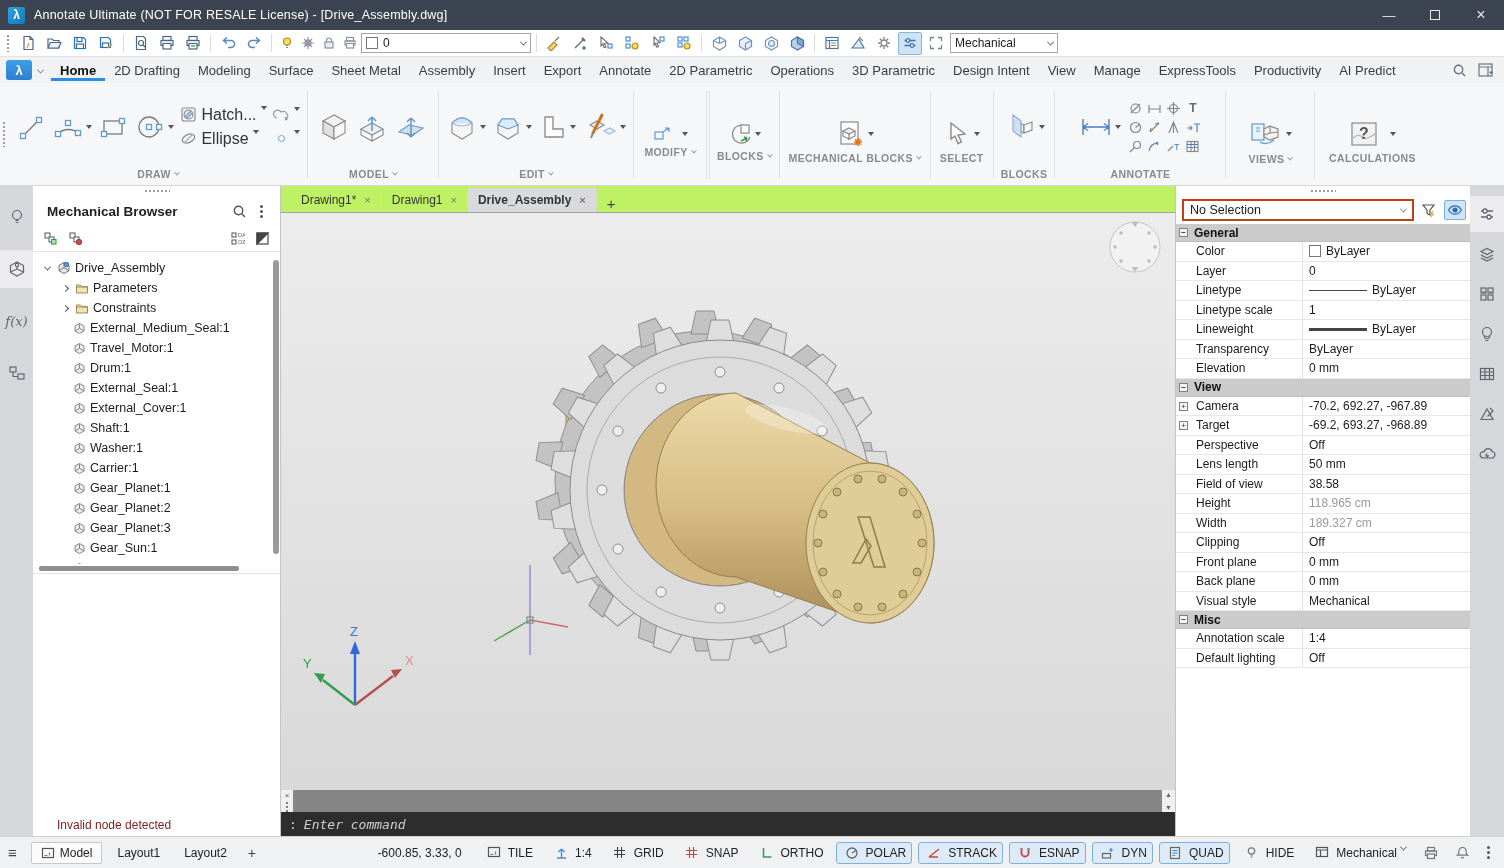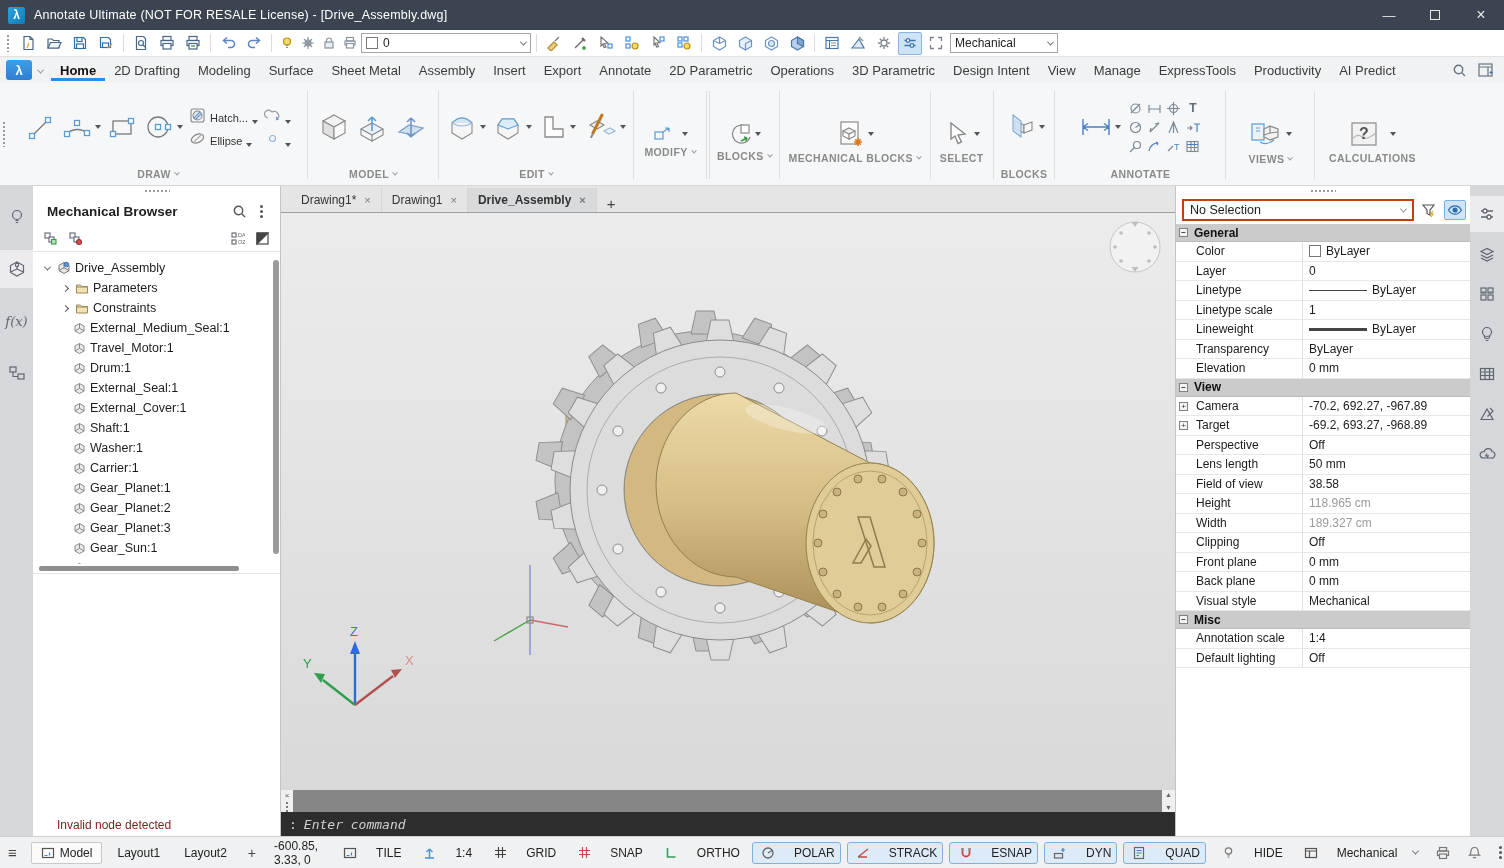--- a/index.html
+++ b/index.html
@@ -39,21 +39,21 @@
 .rg{display:flex;flex-direction:column;align-items:center;padding:4px 6px 2px}
 .rg .rgc{display:flex;align-items:center;gap:6px}
 .rg.bottom .rgc{height:76px}
 .rg.mid{justify-content:center}
 .rg.mid .rgc{height:auto;margin-top:10px}
 .rgl{font-size:10.5px;font-weight:bold;color:#8a8a8a;letter-spacing:.4px;display:flex;align-items:center;gap:4px;margin-top:3px}
 .rgl .chev{border-color:#9a9a9a;width:4px;height:4px}
 .rsep{width:1px;background:#dfdfdf;margin:6px 1px}
 .ribtn{display:flex;align-items:center;gap:2px}
 .rstack{display:flex;flex-direction:column;gap:6px}
-.rrow{display:flex;align-items:flex-end;gap:4px;font-size:11px;color:#333}
+.rrow{display:flex;align-items:flex-start;gap:4px;font-size:16px;color:#333}
 .minigrid{display:grid;grid-template-columns:repeat(4,18px);grid-auto-rows:18px;gap:1px;align-items:center;justify-items:center}
 .mini{display:flex;align-items:center;justify-content:center;width:17px;height:17px;color:#7d8a96;font-size:12px}
 
 .main{position:absolute;top:186px;left:0;width:1504px;height:650px}
 .lstrip{position:absolute;left:0;top:0;width:33px;height:650px;background:#d6d7da;display:flex;flex-direction:column;align-items:center;padding-top:12px;gap:14px}
 .stripbtn{width:33px;height:38px;display:flex;align-items:center;justify-content:center;color:#5f6670}
 .stripbtn.active{background:#ececee}
 .fx{font-family:"DejaVu Serif",serif;font-style:italic;font-size:13px;color:#5f6670}
 .rstrip{position:absolute;right:0;top:0;width:34px;height:650px;background:#d6d7da;display:flex;flex-direction:column;align-items:center;padding-top:10px;gap:4px}
 .rstrip .stripbtn{width:34px;height:36px}
@@ -74,21 +74,21 @@
 .tchev .chev{border-color:#555}
 .tchev .chev.right{transform:rotate(-45deg)}
 .ind0{padding-left:8px}.ind1{padding-left:26px}.ind2{padding-left:40px}
 .vscroll{position:absolute;right:1px;top:8px;width:6px;height:294px;background:#9b9b9b;border-radius:3px}
 .b-hscroll{height:10px;position:relative;border-bottom:1px solid #e4e4e4}
 .b-hscroll .thumb{position:absolute;left:6px;top:2px;width:200px;height:5px;background:#8f8f8f;border-radius:2px}
 .b-empty{flex:1;background:#fff}
 .b-status{height:22px;display:flex;align-items:center;padding:0 24px;font-size:12px;color:#7f1d1d}
 
 .center{position:absolute;left:281px;top:0;width:894px;height:650px}
-.doctabs{height:27px;background:#e5e5e5;border-bottom:1px solid #9aa0a4;display:flex;align-items:flex-end;padding-left:10px}
+.doctabs{height:27px;background:#bef264;border-bottom:1px solid #9aa0a4;display:flex;align-items:flex-end;padding-left:10px}
 .dtab{height:24px;display:flex;align-items:center;gap:8px;padding:0 10px;font-size:12px;color:#333;border-right:1px solid #d6d6d6}
 .dtab .x{color:#777;font-size:11px}
 .dtab.active{background:#d8dadb;font-weight:bold}
 .dplus{padding:0 10px;font-size:15px;color:#444}
 .viewport{position:relative;height:577px;background:linear-gradient(180deg,#ececec,#d9d9d9)}
 .cmdhistory{height:22px;background:#868686;display:flex}
 .ch-left{width:12px;background:#f0f0f0;display:flex;flex-direction:column;align-items:center;font-size:8px;color:#555;padding-top:1px}
 .ch-mid{flex:1}
 .ch-right{width:13px;background:#efefef;display:flex;flex-direction:column;justify-content:space-between;align-items:center;font-size:7px;color:#666;padding:1px 0}
 .cmdline{height:24px;background:#2d2d2d;display:flex;align-items:center;padding-left:8px;font-family:"DejaVu Sans Mono",monospace;font-size:13px;color:#d8d8d8}
@@ -110,21 +110,21 @@
 .lsample{width:58px;height:0;border-top:1px solid #444;display:inline-block}
 .lsample.thick{border-top-width:3px}
 .p-rest{flex:1}
 
 .statusbar{position:absolute;bottom:0;left:0;width:1504px;height:32px;background:#f0f1f2;border-top:1px solid #d0d0d0;display:flex;align-items:center;padding:0 8px;gap:6px;font-size:12px;color:#222}
 .sb-menu{font-size:15px;color:#444;margin-right:8px}
 .sb-tab{display:flex;align-items:center;gap:5px;padding:3px 9px;border-radius:2px}
 .sb-tab.active{background:#fbfbfb;border:1px solid #c8c8c8}
 .sb-plus{font-size:14px;color:#444;padding:0 6px}
 .sb-sp{flex:1}
-.chip{display:flex;align-items:center;gap:16px;padding:3px 5px;border:1px solid transparent;white-space:nowrap}
+.chip{display:flex;align-items:flex-start;gap:4px;padding:3px 5px;border:1px solid transparent;white-space:nowrap}
 .chip.on{background:#ddeaf8;border:1px solid #7fb0de;border-radius:3px}
 .sb-ico{width:20px;display:flex;justify-content:center}
 
 .vscroll, .b-hscroll .thumb{cursor:default}
 </style>
 </head>
 <body>
 
 <div class="titlebar">
   <div class="tb-logo">λ</div>

